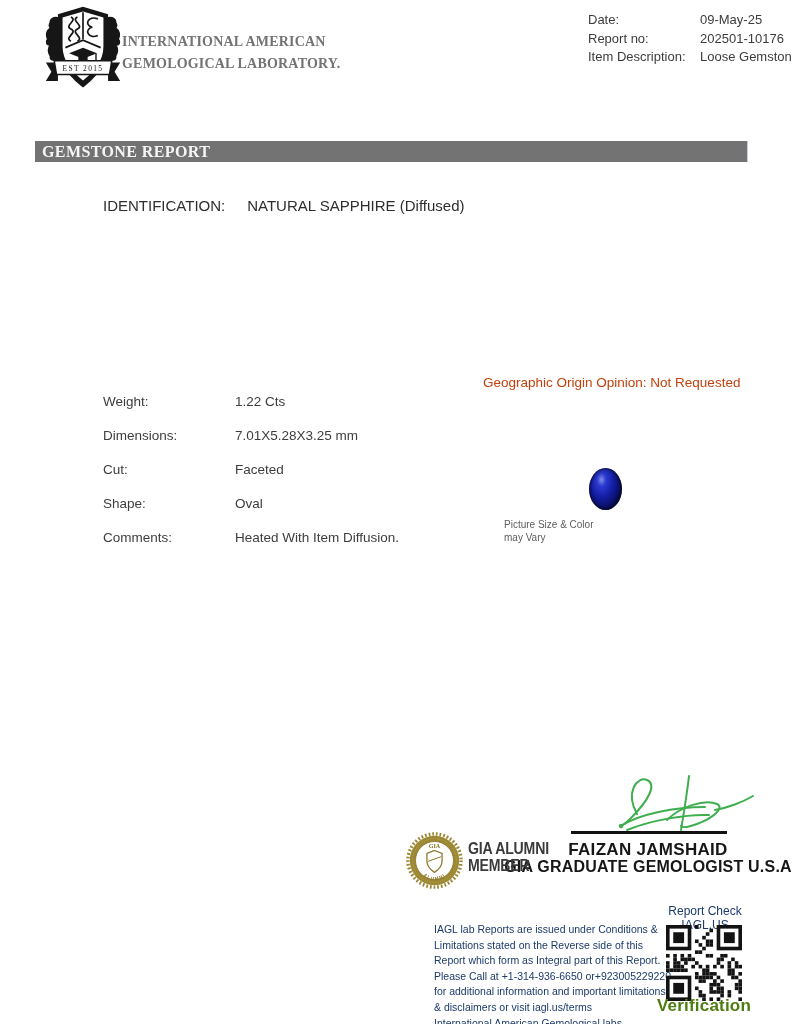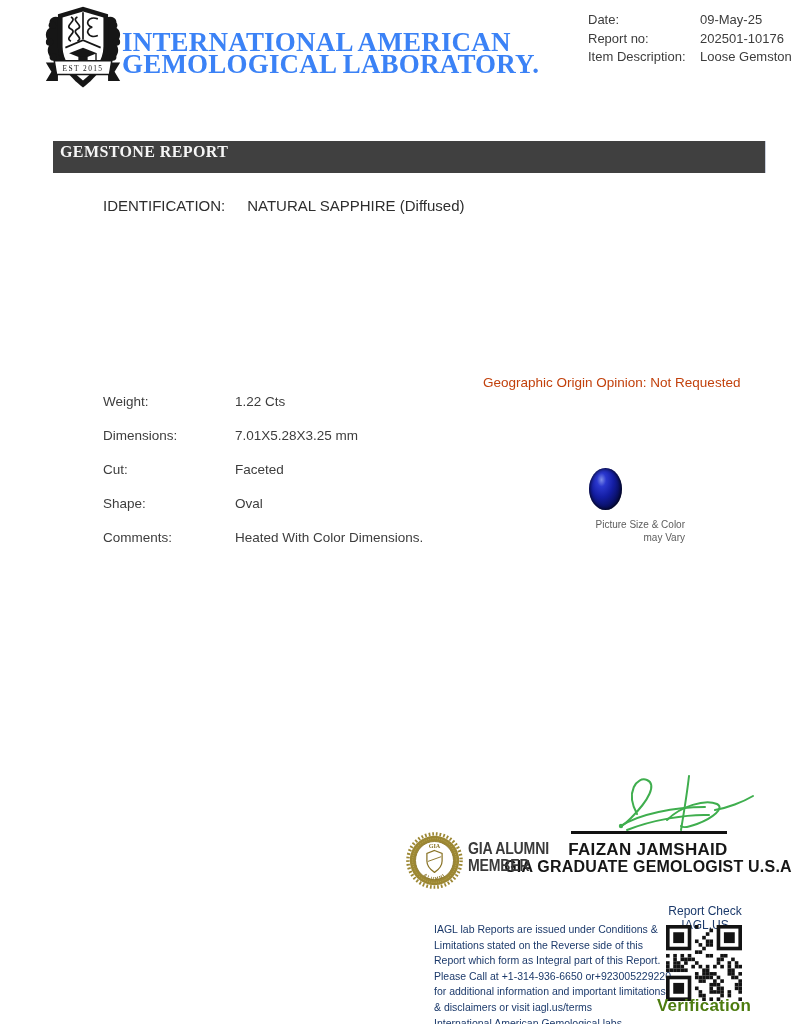--- a/index.html
+++ b/index.html
@@ -5,51 +5,51 @@
   html,body{margin:0;padding:0;background:#e8e8e8;}
   #page{
     position:relative;width:792px;height:1024px;background:#ffffff;
     font-family:"Liberation Sans",sans-serif;overflow:hidden;margin:0 auto;
   }
   
   #crest{position:absolute;left:44px;top:3px;width:78px;height:93px;}
   .company{
     position:absolute;left:122px;top:31px;
     font-family:"Liberation Serif",serif;font-weight:700;
-    font-size:27px;line-height:22px;color:#3b82f6;letter-spacing:.2px;
+    font-size:14px;line-height:22px;color:#737373;letter-spacing:.2px;
   }
   .hdr-info{position:absolute;left:588px;top:11px;font-size:13px;color:#3c3c3c;line-height:18.5px;}
   .hdr-row{display:flex;}
   .hdr-row .lbl{width:112px;}
   .hdr-row .val{white-space:nowrap;}
   
   .banner{
-    position:absolute;left:53px;top:141px;width:712px;height:32px;
-    background:#404040;border-right:1px solid #c9cfdd;
+    position:absolute;left:35px;top:141px;width:712px;height:21px;
+    background:#737373;border-right:1px solid #c9cfdd;
   }
   .banner span{
     font-family:"Liberation Serif",serif;font-weight:700;color:#f5f5f5;
     font-size:16px;line-height:21px;padding-left:7px;letter-spacing:.4px;
   }
   
   .ident{position:absolute;left:103px;top:197px;font-size:15px;color:#2e2e2e;}
   .ident .val{margin-left:22px;}
   
   .attrs{position:absolute;left:103px;top:375px;font-size:13.5px;color:#3d3d3d;}
   .attr-row{display:flex;height:34px;align-items:flex-end;}
   .attr-row .lbl{width:132px;}
   
   .origin{position:absolute;left:483px;top:375px;font-size:13.5px;color:#c2410c;}
   .gem{
     position:absolute;left:589px;top:468px;width:33px;height:42px;border-radius:50%;
     background:radial-gradient(ellipse at 38% 28%, #7d8de8 0%, #2b38cf 16%, #131da2 42%, #070d55 72%, #030520 100%);
     box-shadow:inset 0 0 4px #000;
   }
   .gem-caption{
-    position:absolute;left:530px;top:518px;width:155px;text-align:right;
+    position:absolute;left:504px;top:518px;width:155px;text-align:left;
     font-size:10px;line-height:13px;color:#5d5d5d;
   }
   
   #sig-svg{position:absolute;left:597px;top:774px;width:162px;height:60px;}
   .sig-line{position:absolute;left:571px;top:831px;width:156px;height:3px;background:#111;}
   .sig-name{
     position:absolute;left:520px;top:840px;width:256px;text-align:center;
     font-weight:700;font-size:17px;color:#171717;letter-spacing:.3px;
   }
   .sig-title{
@@ -148,21 +148,21 @@
     <div class="attr-row">
       <span class="lbl">Cut:</span>
       <span>Faceted</span>
     </div>
     <div class="attr-row">
       <span class="lbl">Shape:</span>
       <span>Oval</span>
     </div>
     <div class="attr-row">
       <span class="lbl">Comments:</span>
-      <span>Heated With Color Dimensions.</span>
+      <span>Heated With Item Diffusion.</span>
     </div>
   </div>
 
   <div class="origin">Geographic Origin Opinion: Not Requested</div>
   <div class="gem"></div>
   <div class="gem-caption">
     <div>Picture Size &amp; Color</div>
     <div>may Vary</div>
   </div>
 

